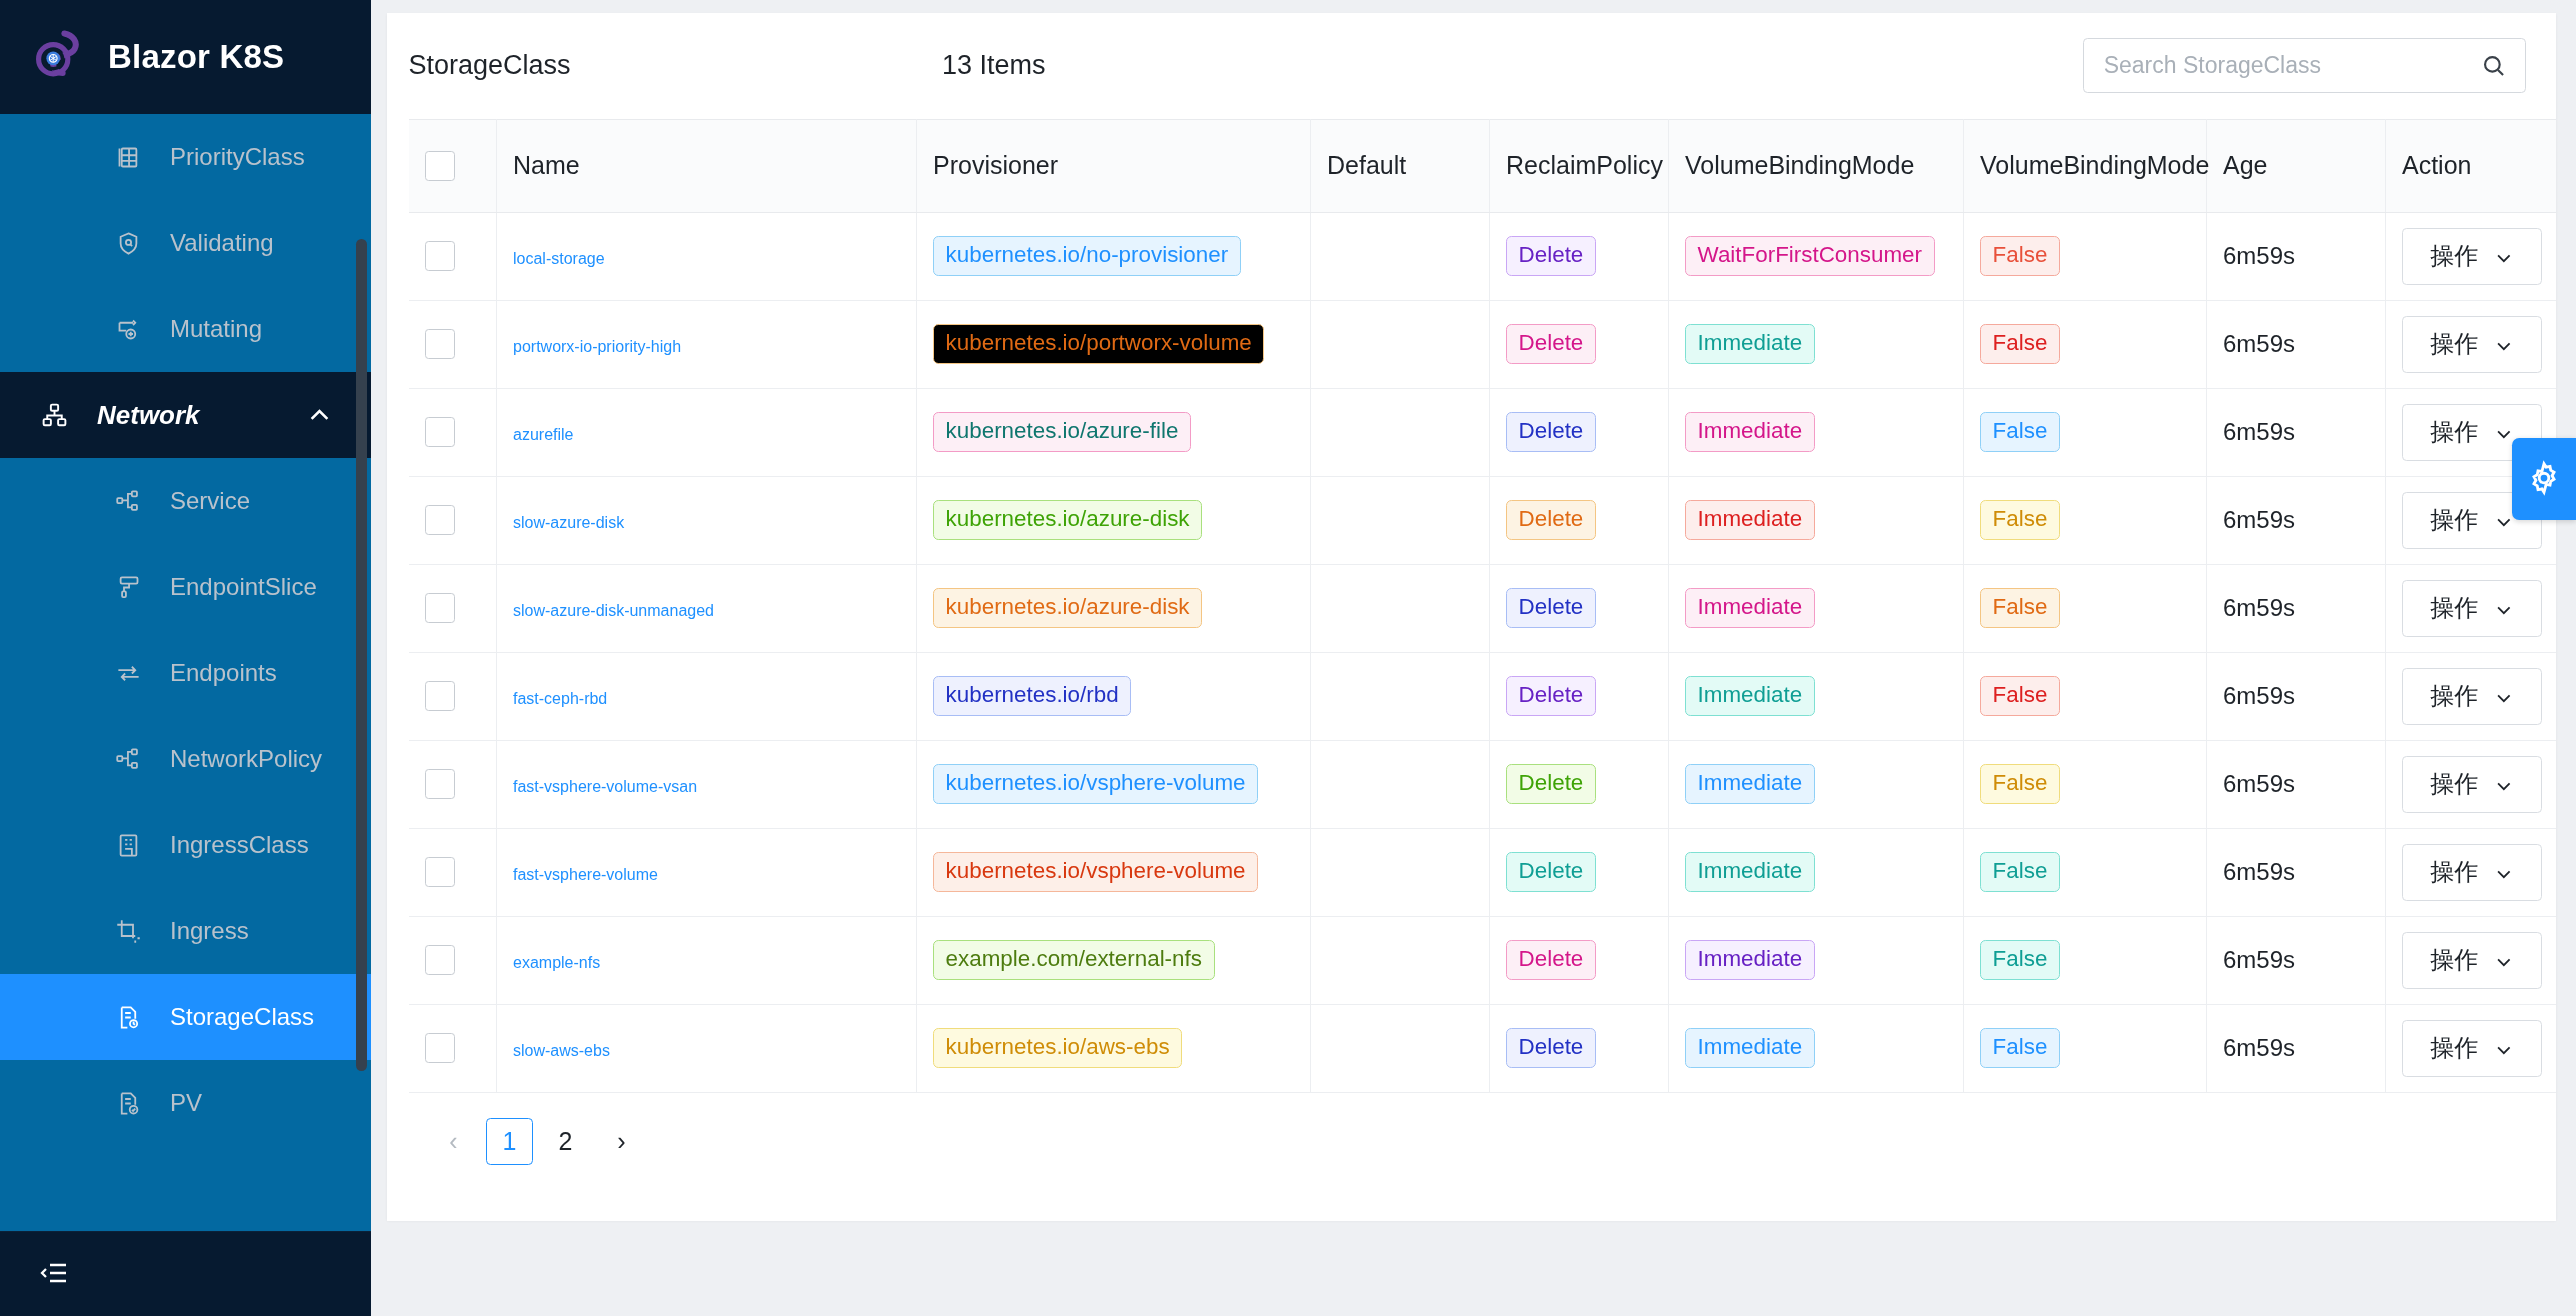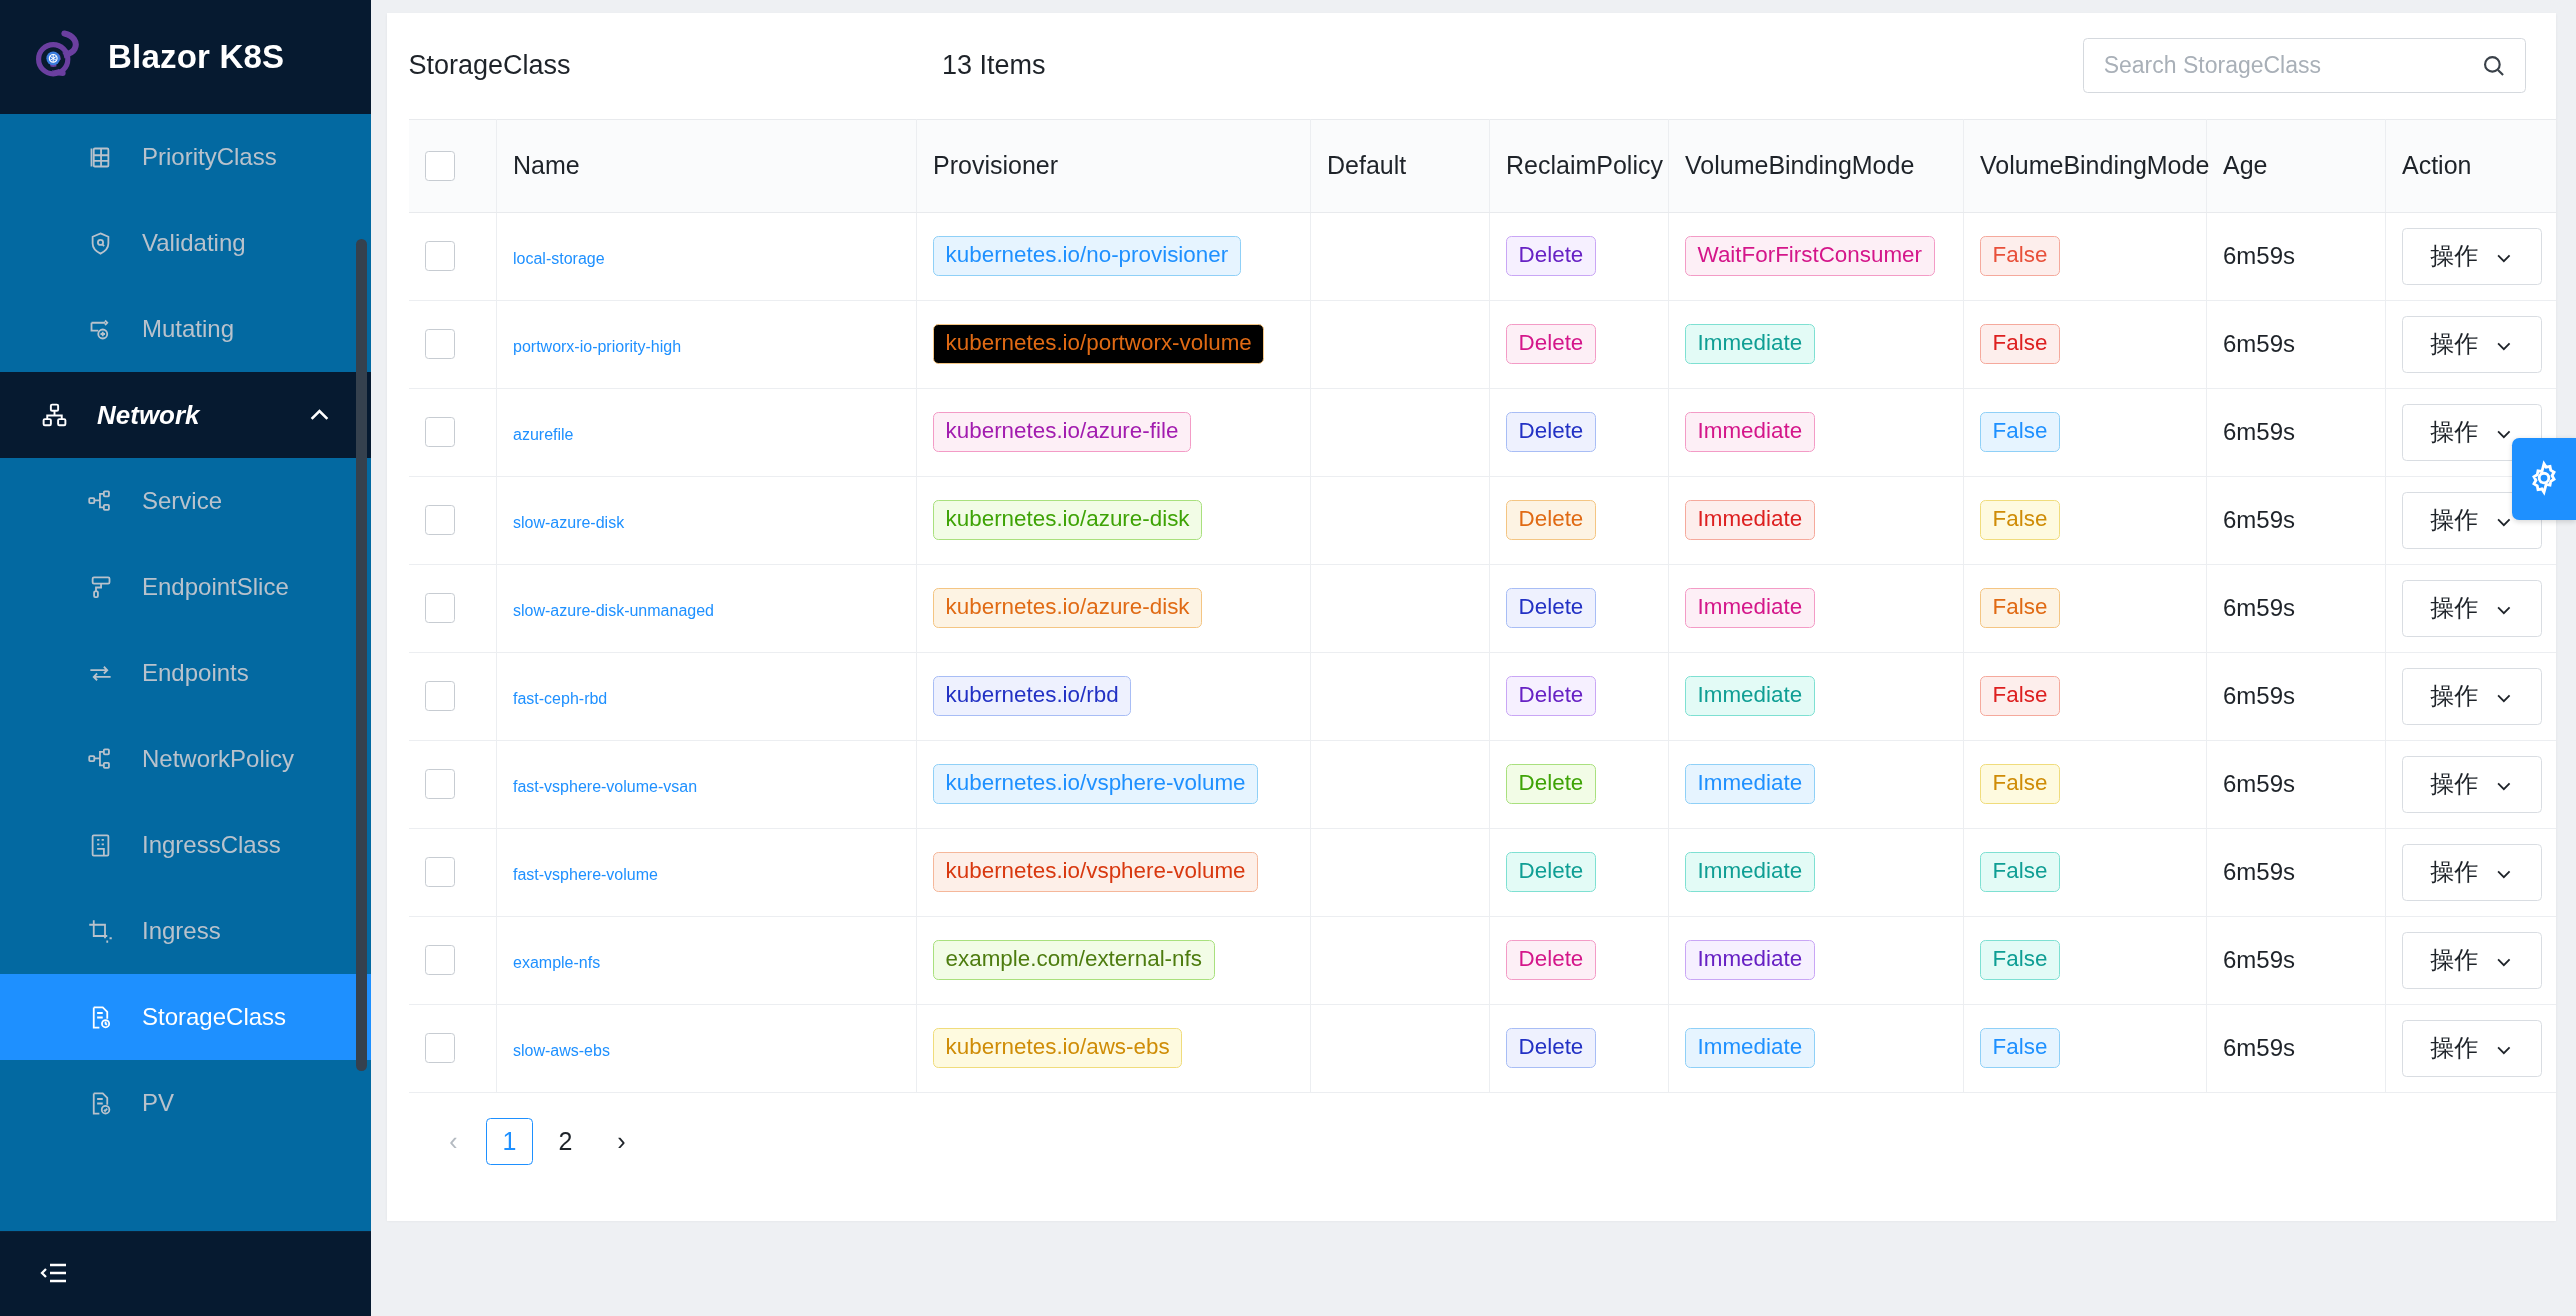--- a/index.html
+++ b/index.html
@@ -33,21 +33,21 @@
     flex: 1 1 auto;
     overflow: hidden;
     position: relative;
   }
   .nav-scroll { position: relative; }
   .nav-item {
     display: flex; align-items: center;
     height: 86px;
     color: #b9c2cc; font-size: 24px;
     cursor: pointer;
-    padding-left: 85px;
+    padding-left: 113px;
     gap: 27px;
   }
   .nav-item .ic { width: 30px; height: 30px; flex: 0 0 30px; display: flex; align-items: center; justify-content: center; }
   .nav-item .ic svg { width: 27px; height: 27px; display: block; }
   .nav-group {
     display: flex; align-items: center;
     height: 86px;
     background: #061a30;
     color: #ffffff; font-size: 26px; font-weight: bold;
     padding-left: 38px; padding-right: 38px;
@@ -455,21 +455,21 @@
                 <td>6m59s</td>
                 <td><button class="act-btn">操作<span class="cv"><svg viewBox="0 0 24 24" fill="none" stroke="#1e2329" stroke-width="2.2">
                         <path d="M5 9l7 7 7-7"></path>
                       </svg></span></button></td>
               </tr>
               <tr>
                 <td>
                   <span class="chk"></span>
                 </td>
                 <td><span class="name-link">azurefile</span></td>
-                <td><span class="badge" style="color:#a21caf;background:#fdeff6;border-color:#f39bc6">kubernetes.io/azure-file</span></td>
+                <td><span class="badge" style="color:#0f766e;background:#fdeff6;border-color:#f39bc6">kubernetes.io/azure-file</span></td>
                 <td></td>
                 <td><span class="badge" style="color:#2231c4;background:#eef1fe;border-color:#a8bdf5">Delete</span></td>
                 <td><span class="badge" style="color:#d4168a;background:#fdeff6;border-color:#f39bc6">Immediate</span></td>
                 <td><span class="badge" style="color:#1e90ff;background:#e6f4ff;border-color:#8fd0f7">False</span></td>
                 <td>6m59s</td>
                 <td><button class="act-btn">操作<span class="cv"><svg viewBox="0 0 24 24" fill="none" stroke="#1e2329" stroke-width="2.2">
                         <path d="M5 9l7 7 7-7"></path>
                       </svg></span></button></td>
               </tr>
               <tr>

